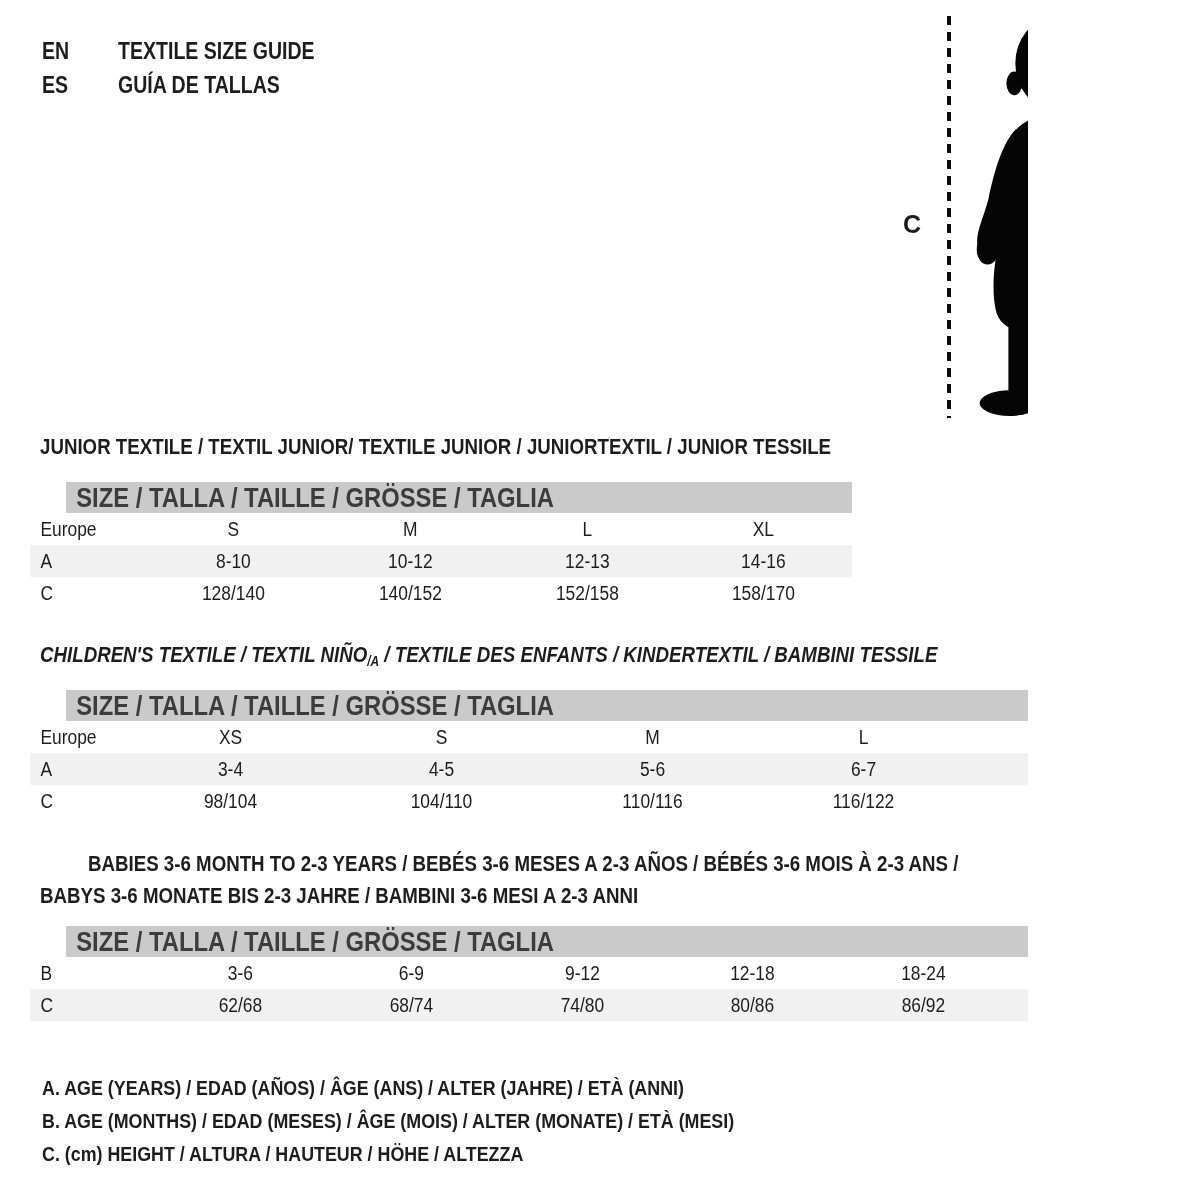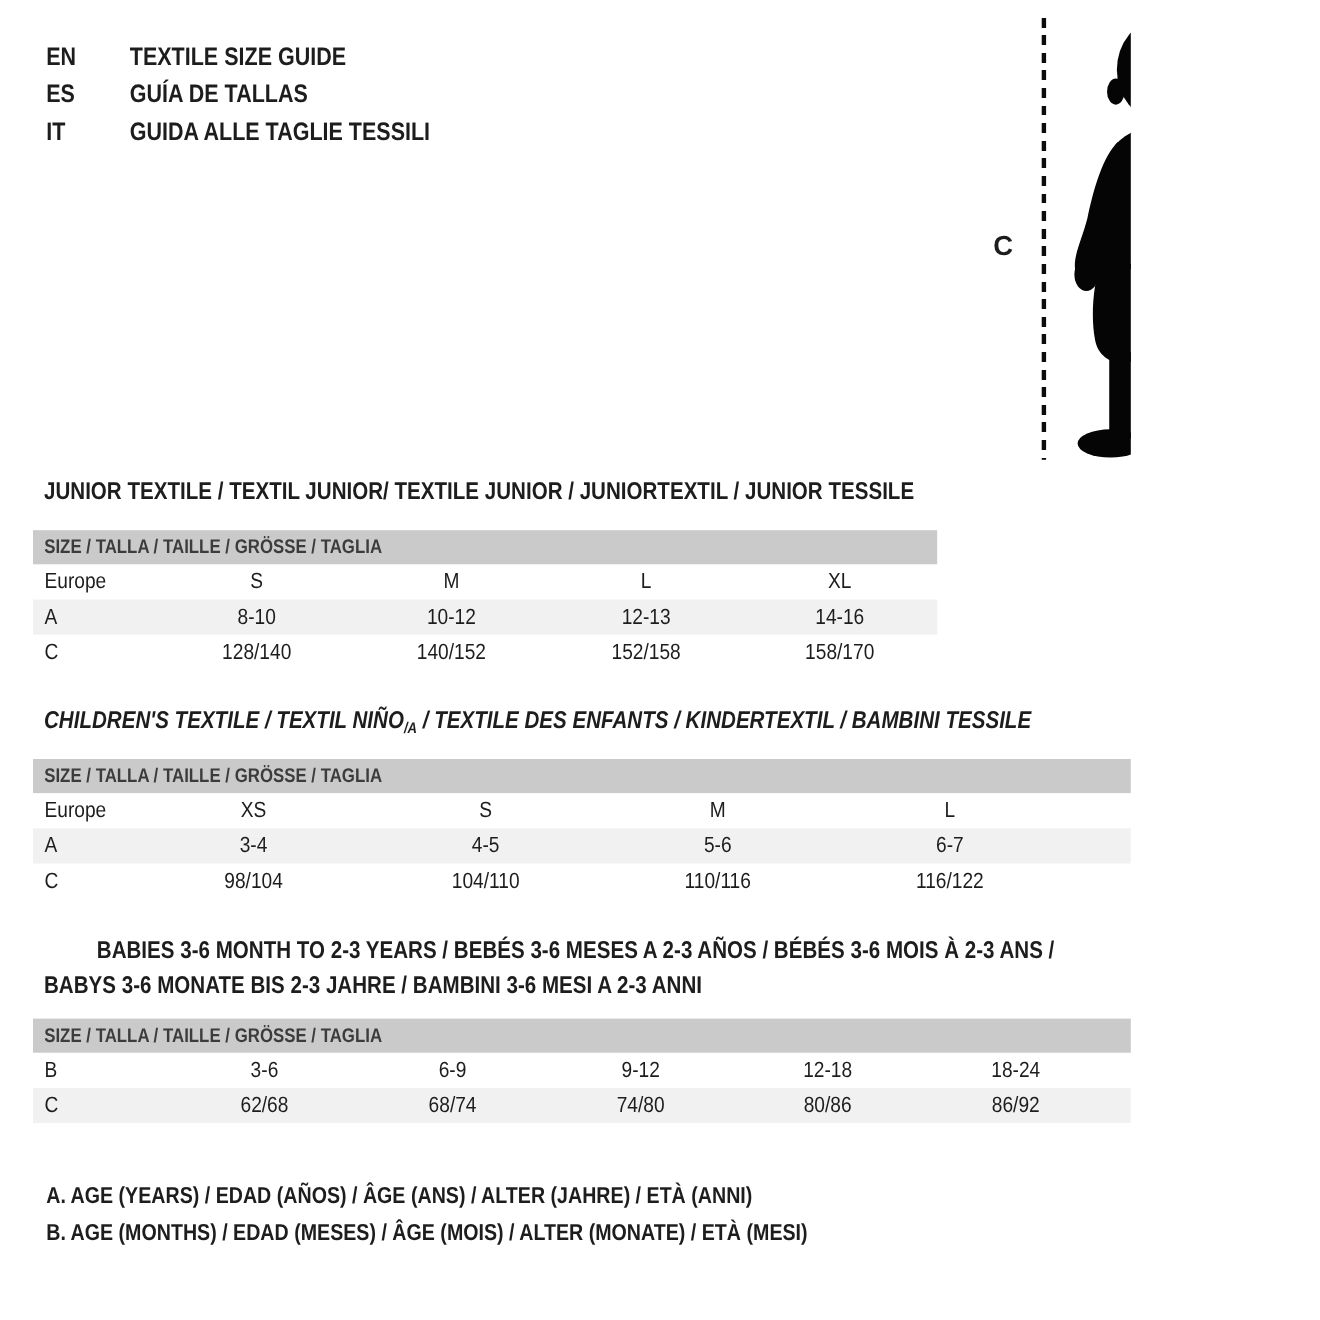--- a/index.html
+++ b/index.html
@@ -24,21 +24,21 @@
   .baby-svg { position:absolute; left:963px; top:12px; }
 
   
   .sec-head { position:absolute; left:40px; font-weight:700; font-size:22px; }
   .sub { font-size:14px; vertical-align:-4px; }
 
   
   .size-table { position:absolute; left:30px; }
   .t-header {
     height:31px; background:#cacaca; display:flex; align-items:center;
-    font-weight:700; font-size:18px; color:#3c3c3c;
+    font-weight:700; font-size:28px; color:#3c3c3c;margin-left:36px;
   }
   .t-header .hd { padding-left:12px; }
   .t-row { height:32px; display:flex; align-items:center; font-size:20px; }
   .t-row.shade { background:#f1f1f1; }
   .t-row .label { padding-left:12px; transform:scaleX(0.87); transform-origin:0 50%; white-space:nowrap; }
   .t-row .cell { flex:1; text-align:center; transform:scaleX(0.87); white-space:nowrap; }
   .jt .label { width:103px; }
   .ct .label { width:83px; }
   .bt .label { width:113px; }
 
@@ -52,24 +52,20 @@
 <div id="page">
 
   <div class="lang-list">
     <div class="lang-row">
       <span class="lang-code cond">EN</span>
       <span class="lang-name cond">TEXTILE SIZE GUIDE</span>
     </div>
     <div class="lang-row">
       <span class="lang-code cond">ES</span>
       <span class="lang-name cond">GUÍA DE TALLAS</span>
-    </div>
-    <div class="lang-row">
-      <span class="lang-code cond">IT</span>
-      <span class="lang-name cond">GUIDA ALLE TAGLIE TESSILI</span>
     </div>
   </div>
 
   <div class="dash-line"></div>
   <div class="c-label">C</div>
   <svg class="baby-svg" width="172" height="406" viewBox="0 0 170 410" fill="#050505" xmlns="http://www.w3.org/2000/svg">
     <ellipse cx="88" cy="52" rx="37" ry="45"></ellipse>
     <ellipse cx="50" cy="72" rx="8" ry="12"></ellipse>
     <ellipse cx="126" cy="68" rx="8" ry="12"></ellipse>
     <rect x="70" y="85" width="38" height="30"></rect>
@@ -178,15 +174,18 @@
     </div>
   </div>
 
   <div class="legend">
     <div class="legend-line">
       <span class="cond">A. AGE (YEARS) / EDAD (AÑOS) / ÂGE (ANS) / ALTER (JAHRE) / ETÀ (ANNI)</span>
     </div>
     <div class="legend-line">
       <span class="cond">B. AGE (MONTHS) / EDAD (MESES) / ÂGE (MOIS) / ALTER (MONATE) / ETÀ (MESI)</span>
     </div>
+    <div class="legend-line">
+      <span class="cond">C. (cm) HEIGHT / ALTURA / HAUTEUR / HÖHE / ALTEZZA</span>
+    </div>
   </div>
 
 </div>
 
 </body></html>

